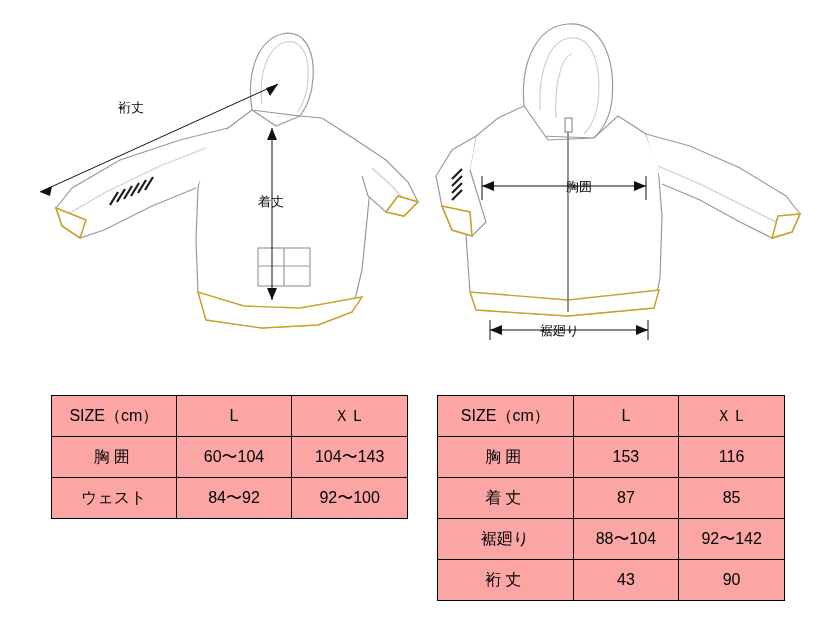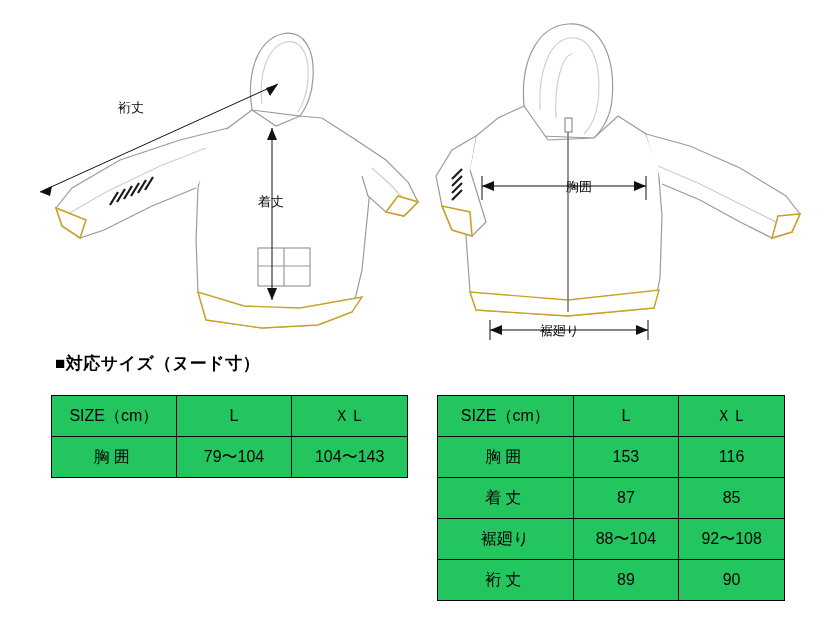--- a/index.html
+++ b/index.html
@@ -45,21 +45,21 @@
     top: 352px;
   }
   #heading-right {
     left: 440px;
     top: 363px;
   }
   
   table.size-table {
     position: absolute;
     border-collapse: collapse;
-    background: #22c55e;
+    background: #fca5a5;
   }
   table.size-table td,
   table.size-table th {
     border: 1px solid #000;
     text-align: center;
     vertical-align: middle;
     font-weight: normal;
     color: #000;
     font-size: 16px;
     padding: 0;
@@ -193,33 +193,37 @@
         <polygon points="648,330 636,325 636,335" fill="#111" stroke="none"></polygon>
         <line x1="490" y1="320" x2="490" y2="340" stroke="#111"></line>
         <line x1="648" y1="320" x2="648" y2="340" stroke="#111"></line>
       </g>
       <text x="566" y="191" font-size="13">胸囲</text>
       <text x="540" y="335" font-size="13">裾廻り</text>
 
     </svg>
   </div>
 
-  <div class="table-heading" id="heading-left">■対応サイズ（ヌード寸）</div>
 
   <table class="size-table" id="table-left">
     <tbody>
       <tr>
         <th class="col-label cell-size">SIZE（cm）</th>
         <th class="col-val">L</th>
         <th class="col-val">ＸＬ</th>
       </tr>
       <tr>
         <td class="col-label cell-jp">胸囲</td>
-        <td class="col-val">79〜104</td>
+        <td class="col-val">60〜104</td>
         <td class="col-val">104〜143</td>
+      </tr>
+      <tr>
+        <td class="col-label">ウェスト</td>
+        <td class="col-val">84〜92</td>
+        <td class="col-val">92〜100</td>
       </tr>
     </tbody>
   </table>
 
 
   <table class="size-table" id="table-right">
     <tbody>
       <tr>
         <th class="col-label cell-size">SIZE（cm）</th>
         <th class="col-val">L</th>
@@ -231,23 +235,23 @@
         <td class="col-val">116</td>
       </tr>
       <tr>
         <td class="col-label cell-jp">着丈</td>
         <td class="col-val">87</td>
         <td class="col-val">85</td>
       </tr>
       <tr>
         <td class="col-label">裾廻り</td>
         <td class="col-val">88〜104</td>
-        <td class="col-val">92〜108</td>
+        <td class="col-val">92〜142</td>
       </tr>
       <tr>
         <td class="col-label cell-jp">裄丈</td>
-        <td class="col-val">89</td>
+        <td class="col-val">43</td>
         <td class="col-val">90</td>
       </tr>
     </tbody>
   </table>
 
 </div>
 
 </body></html>

